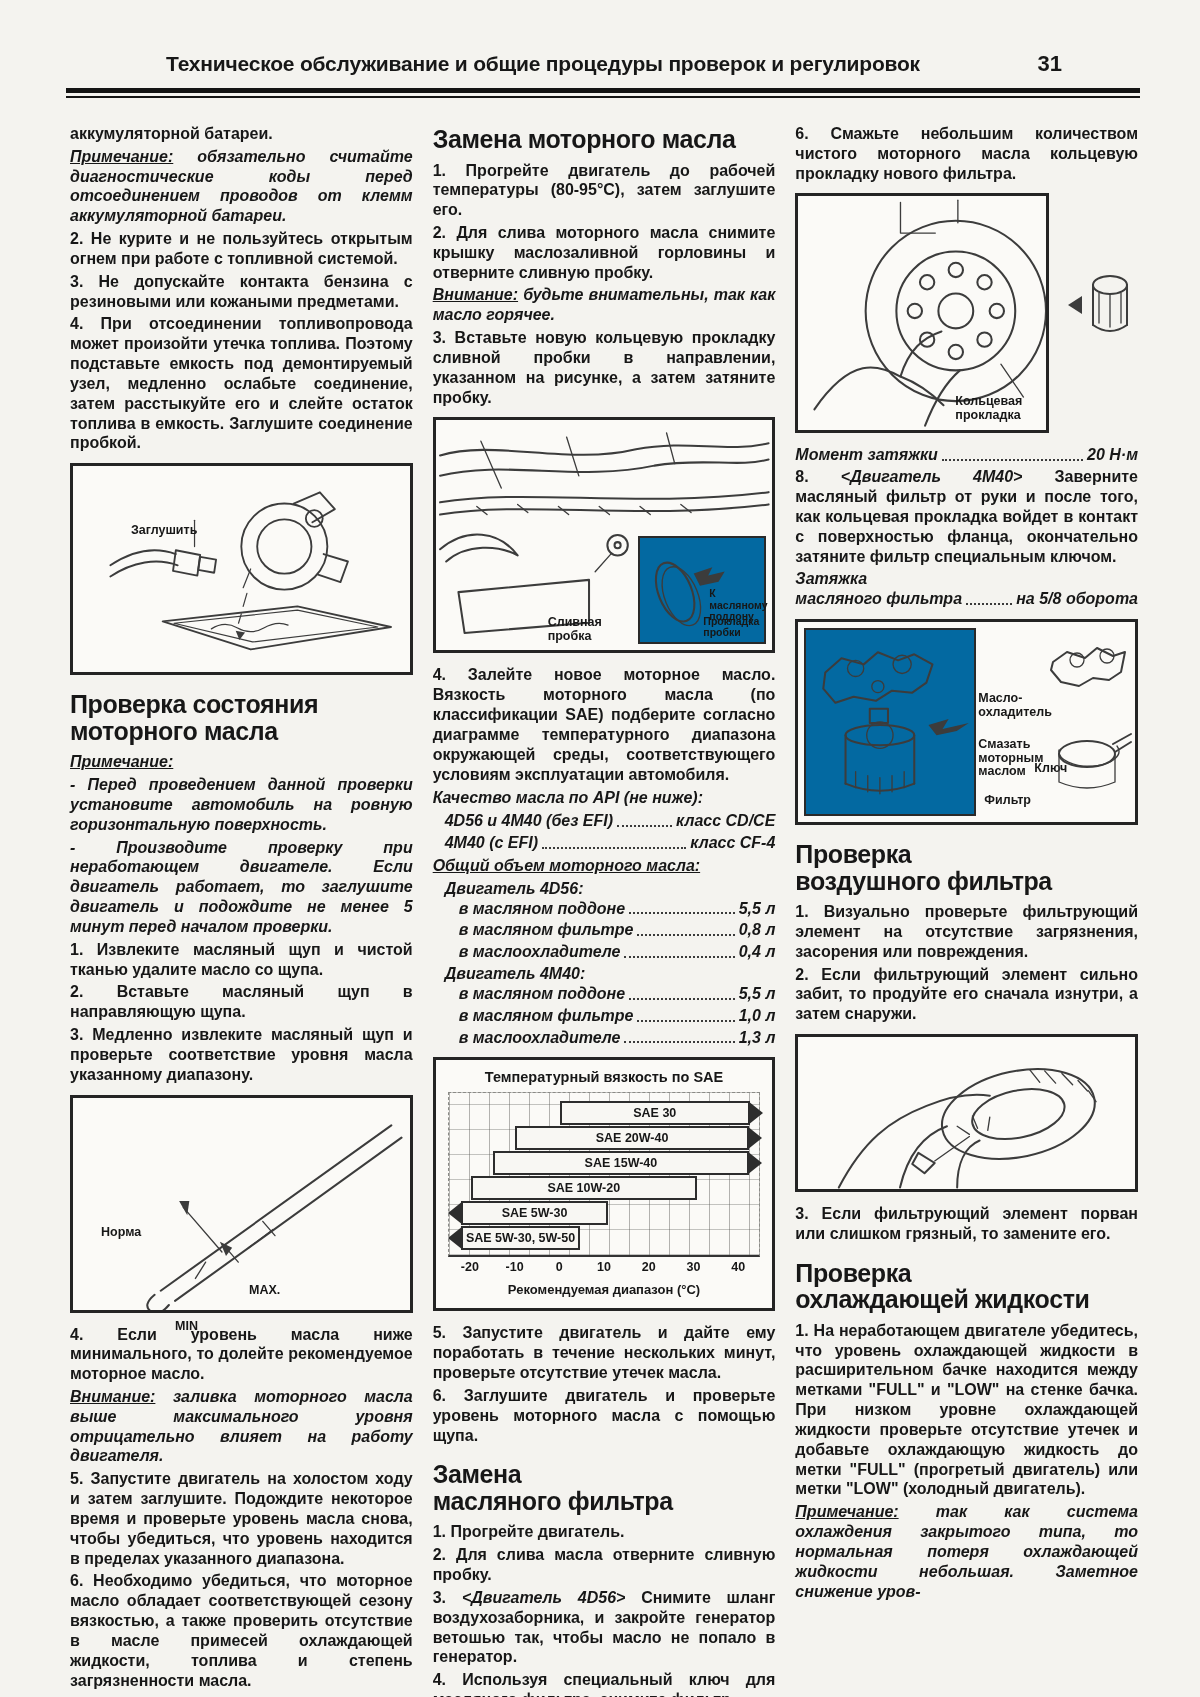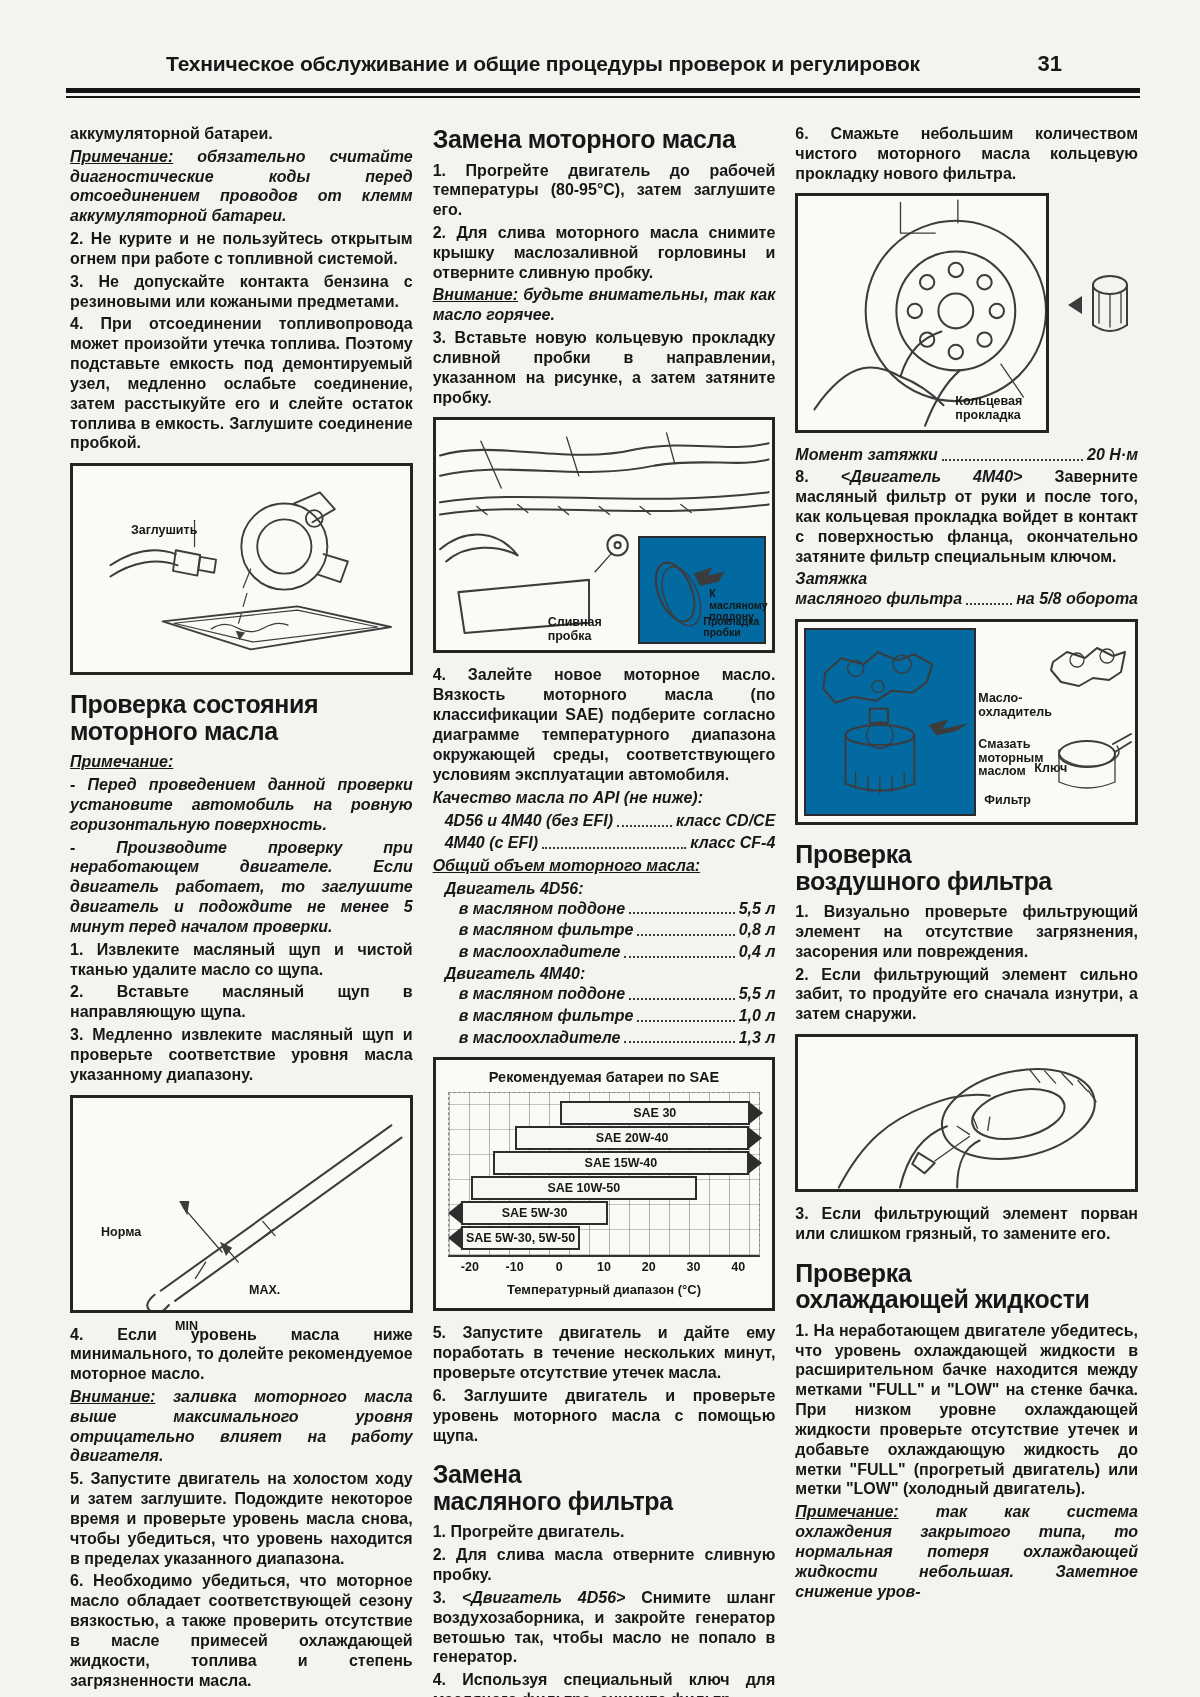--- a/index.html
+++ b/index.html
@@ -202,39 +202,39 @@
           <span class="dots"></span>
           <span class="vl">1,0 л</span>
         </div>
       <div class="spec ind2">
           <span class="lb">в маслоохладителе</span>
           <span class="dots"></span>
           <span class="vl">1,3 л</span>
         </div>
 
       <div class="fig">
-        <div class="chart-title">Рекомендуемая батареи по SAE</div>
+        <div class="chart-title">Температурный вязкость по SAE</div>
         <div class="plot">
           <div class="bar ar" style="top:8px;left:35.7%;width:60%;">SAE 30</div>
           <div class="bar ar" style="top:33px;left:21.4%;width:74%;">SAE 20W-40</div>
           <div class="bar ar" style="top:58px;left:14.3%;width:81%;">SAE 15W-40</div>
-          <div class="bar" style="top:83px;left:7.1%;width:71.5%;">SAE 10W-50</div>
+          <div class="bar" style="top:83px;left:7.1%;width:71.5%;">SAE 10W-20</div>
           <div class="bar al" style="top:108px;left:4%;width:46%;">SAE 5W-30</div>
           <div class="bar al" style="top:133px;left:4%;width:37%;">SAE 5W-30, 5W-50</div>
         </div>
         <div class="ticks">
           <span class="tick" style="left:7.1%;">-20</span>
           <span class="tick" style="left:21.4%;">-10</span>
           <span class="tick" style="left:35.7%;">0</span>
           <span class="tick" style="left:50%;">10</span>
           <span class="tick" style="left:64.3%;">20</span>
           <span class="tick" style="left:78.6%;">30</span>
           <span class="tick" style="left:92.9%;">40</span>
         </div>
-        <div class="xlab">Температурный диапазон (°C)</div>
+        <div class="xlab">Рекомендуемая диапазон (°C)</div>
       </div>
 
       <p class="t">5. Запустите двигатель и дайте ему поработать в течение нескольких минут, проверьте отсутствие утечек масла.</p>
       <p class="t">6. Заглушите двигатель и проверьте уровень моторного масла с помощью щупа.</p>
 
       <h2><span>Замена</span><br><span>масляного фильтра</span></h2>
       <p class="t">1. Прогрейте двигатель.</p>
       <p class="t">2. Для слива масла отверните сливную пробку.</p>
       <p class="t"><span>3.</span> <em>&lt;Двигатель 4D56&gt;</em> <span>Снимите шланг воздухозаборника, и закройте генератор ветошью так, чтобы масло не попало в генератор.</span></p>
       <p class="t">4. Используя специальный ключ для масляного фильтра, снимите фильтр.</p>

